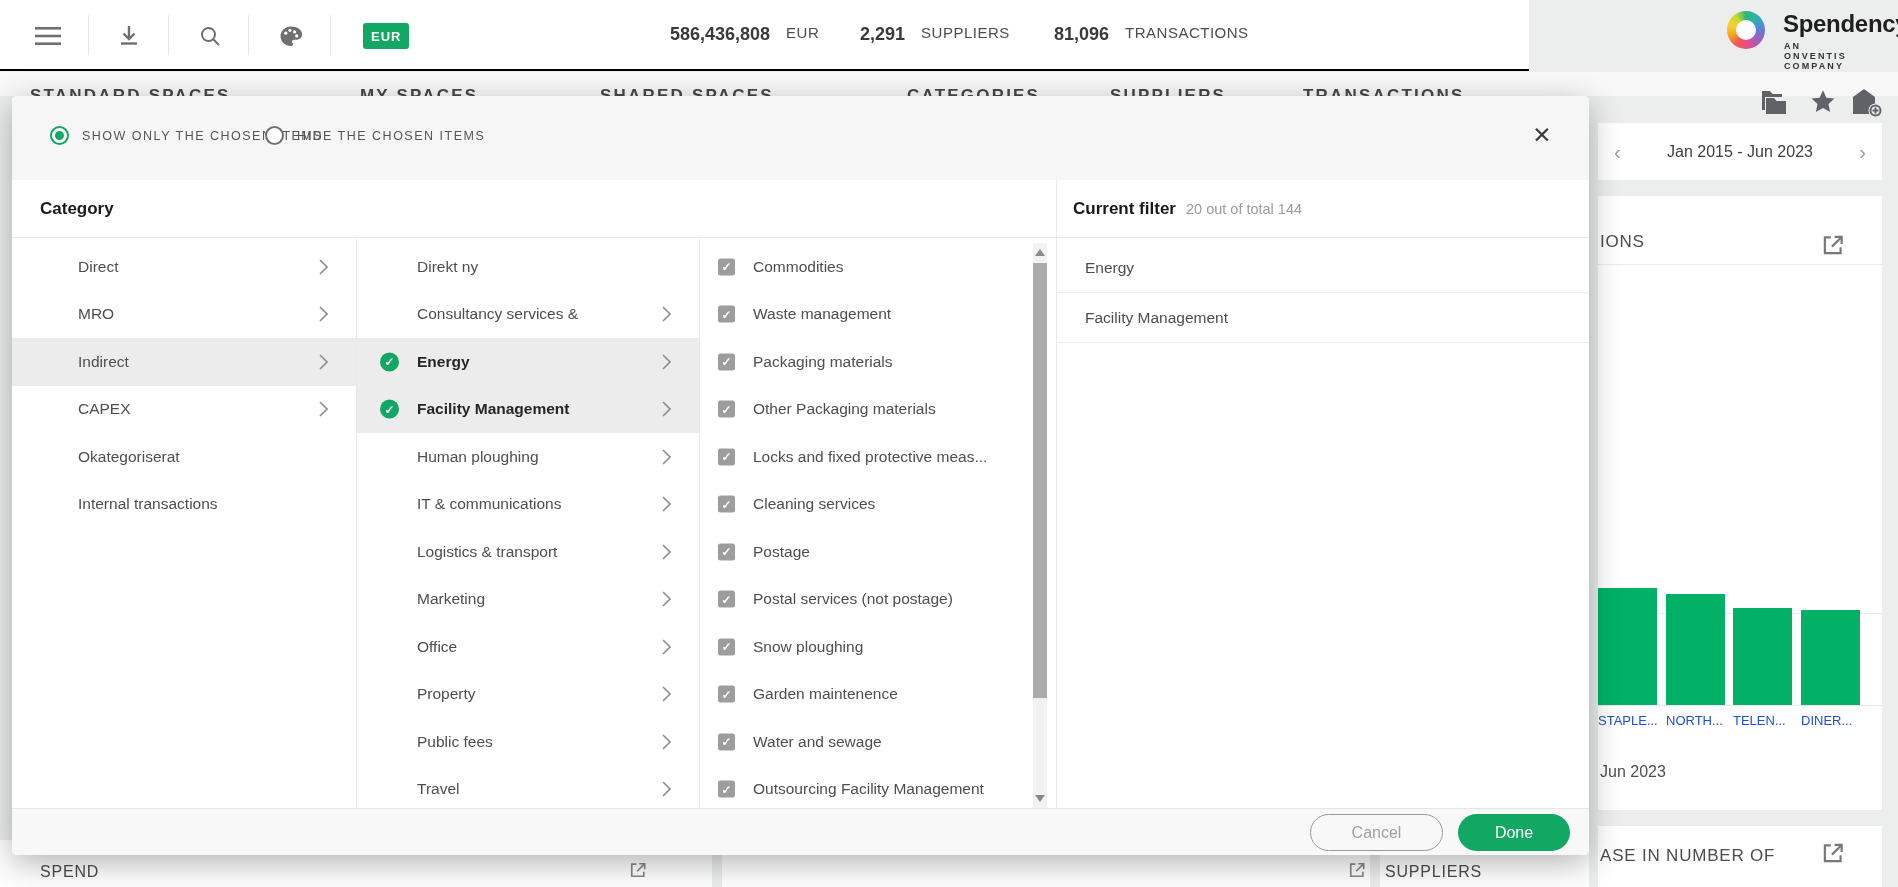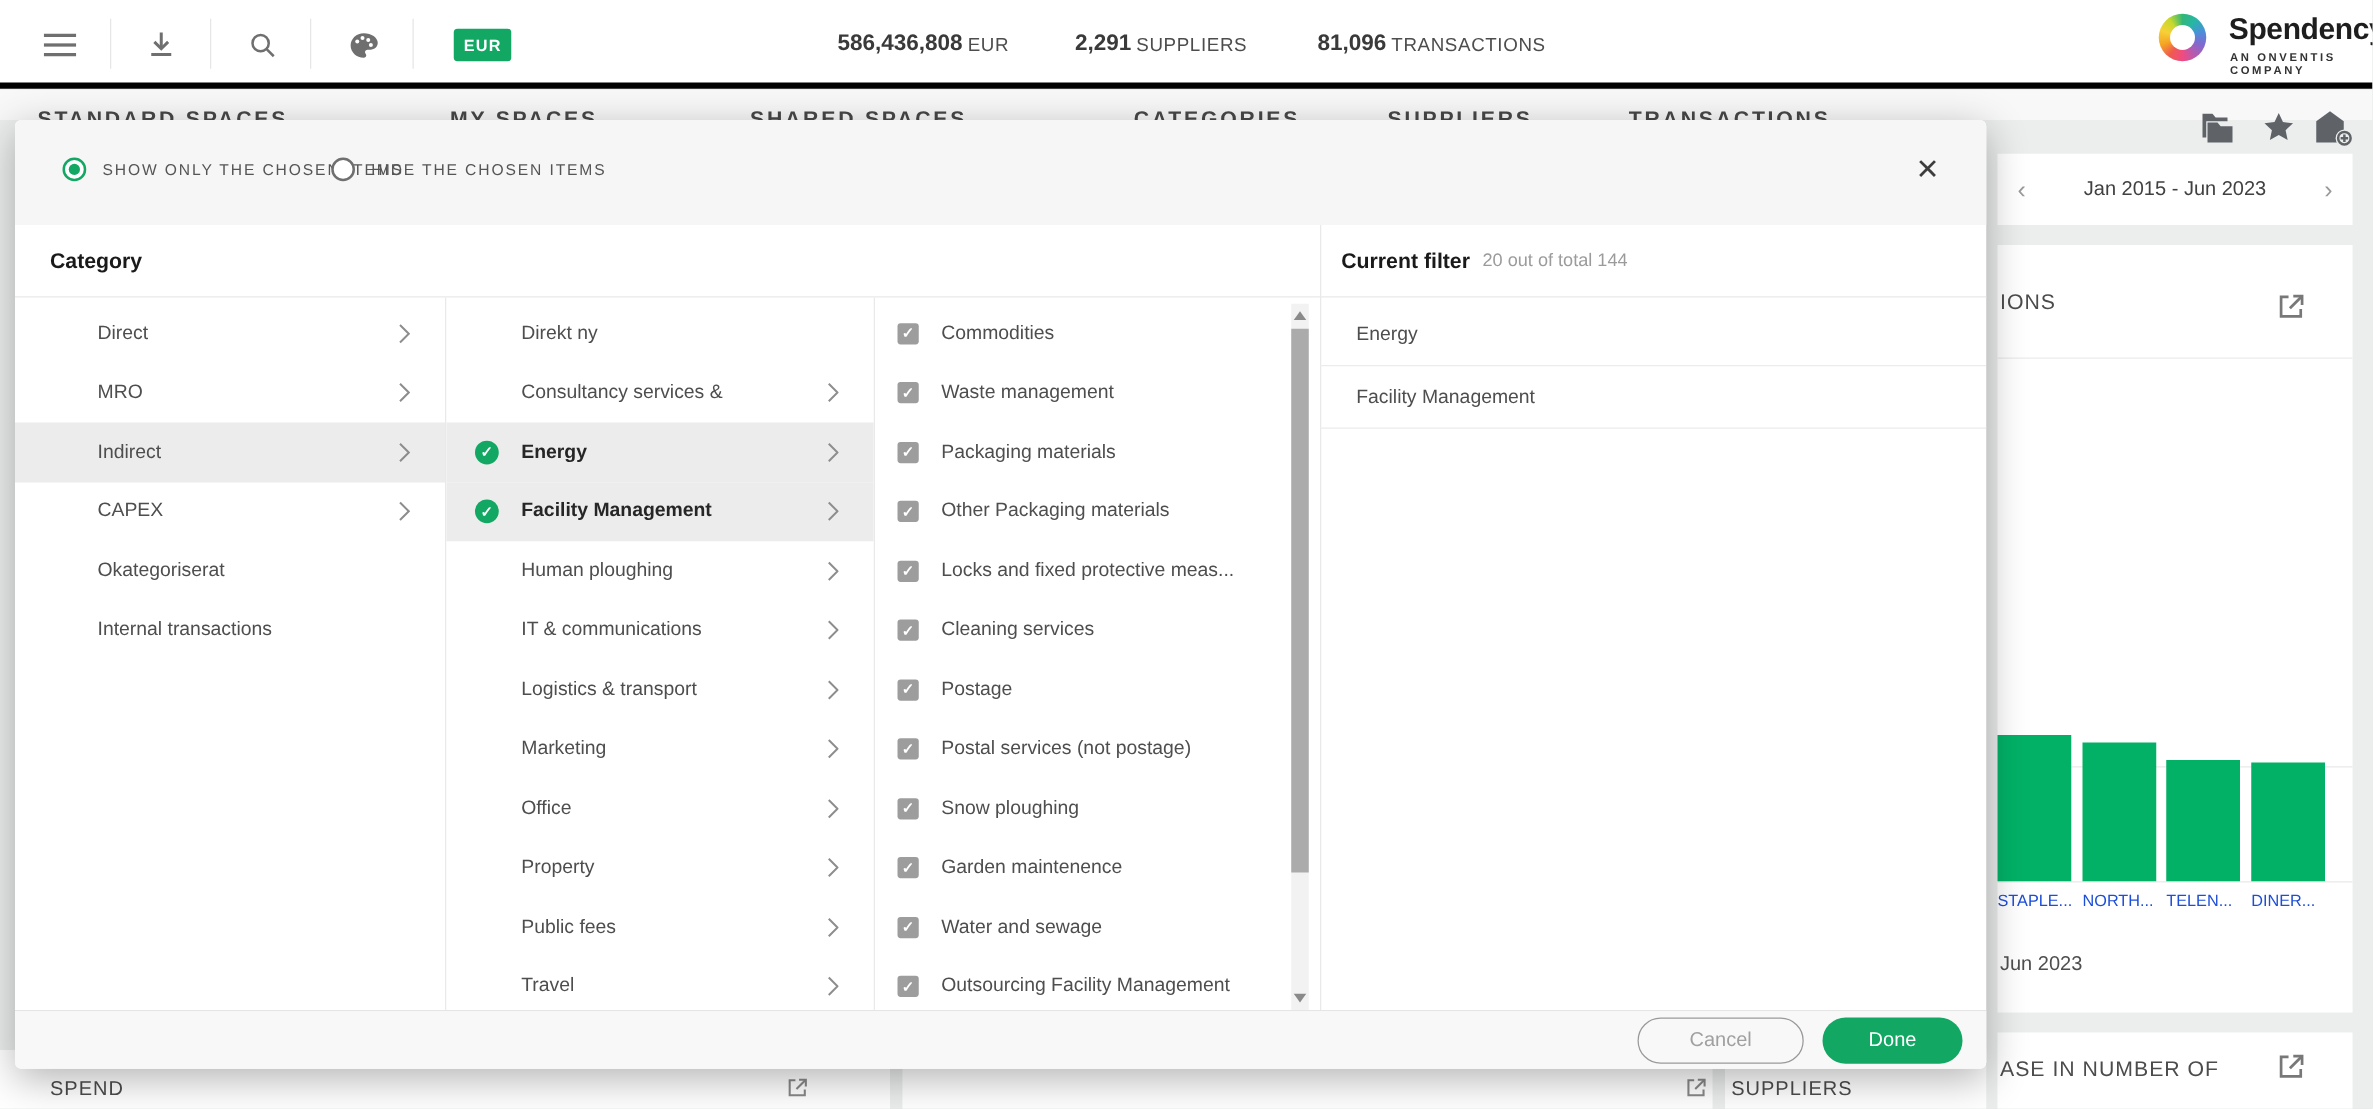--- a/index.html
+++ b/index.html
@@ -2,45 +2,45 @@
 <html style="--accent: #12a763; --bar: #02b166;"><head>
 <meta charset="utf-8">
 <style>
   :root{ --accent:#12a763; --bar:#02b166; }
   *{box-sizing:border-box}
   body{margin:0;background:#d8d9da}
   .page{position:relative;width:1898px;height:887px;background:#eceeee;overflow:hidden;
         font-family:"Liberation Sans",sans-serif;color:#4a4a4a}
 
   
-  .topbar{position:absolute;left:0;top:0;width:1898px;height:71px;background:#fff;border-bottom:5px solid #000000}
+  .topbar{position:absolute;left:0;top:0;width:1529px;height:71px;background:#fff;border-bottom:2px solid #000000}
   .tb-icon{position:absolute;top:17px;width:38px;height:38px;display:flex;align-items:center;justify-content:center;cursor:pointer}
   .tb-div{position:absolute;top:15px;width:1px;height:40px;background:#e6e6e6}
   .badge{position:absolute;left:363px;top:23px;min-width:44px;height:26px;padding:0 8px;background:var(--accent);
          color:#fff;font-weight:bold;font-size:13px;letter-spacing:1px;display:flex;align-items:center;justify-content:center;border-radius:3px}
-  .stat{position:absolute;top:24px;display:flex;align-items:flex-end;gap:4px;white-space:nowrap}
+  .stat{position:absolute;top:24px;display:flex;align-items:flex-start;gap:16px;white-space:nowrap}
   .stat-value{font-size:18px;font-weight:bold;color:#3a3a3a}
   .stat-label{font-size:15px;color:#4d4d4d;letter-spacing:.5px}
   .logo-ring{position:absolute;left:1727px;top:11px;width:38px;height:38px;border-radius:50%;
     background:conic-gradient(from 0deg,#33b679,#26b7a5,#4a90d9,#7d6bd0,#b45ab1,#ef4b81,#f05a50,#f5a623,#f7d038,#c5d92d,#33b679)}
   .logo-ring::after{content:"";position:absolute;left:9px;top:9px;width:20px;height:20px;border-radius:50%;background:#fff}
   .logo-name{position:absolute;left:1783px;top:10px;font-size:24px;font-weight:bold;color:#1e1e1e;letter-spacing:-.3px}
   .logo-tag{position:absolute;left:1784px;top:41px;font-size:9px;font-weight:bold;letter-spacing:2.1px;color:#333}
 
   
   .navstrip{position:absolute;left:0;top:72px;width:1898px;height:24px;background:#f8f8f8}
   .tab{position:absolute;top:86px;font-size:17px;font-weight:bold;color:#474747;letter-spacing:2.2px;white-space:nowrap;cursor:pointer}
   .tool-icon{position:absolute;top:86px;width:34px;height:32px;display:flex;align-items:center;justify-content:center;cursor:pointer;color:#5f6368}
   .datecard{position:absolute;left:1598px;top:123px;width:284px;height:57px;background:#fff;display:flex;align-items:center;
             justify-content:space-between;padding:0 16px}
   .date-chev{font-size:20px;color:#9a9a9a;cursor:pointer;line-height:1}
   .date-label{font-size:16px;color:#414141}
 
   .rightcard1{position:absolute;left:1598px;top:196px;width:284px;height:614px;background:#fff}
-  .rc-head{position:absolute;left:0;top:0;width:100%;height:91px;border-bottom:1px solid #ececec}
+  .rc-head{position:absolute;left:0;top:0;width:100%;height:69px;border-bottom:1px solid #ececec}
   .rc-title{position:absolute;left:2px;top:36px;font-size:17px;color:#4c4c4c;letter-spacing:.8px;white-space:nowrap}
   .ext-icon{position:absolute;width:26px;height:26px;cursor:pointer}
   .chart{position:absolute;left:0;top:0;width:100%;height:100%}
   .gridline{position:absolute;left:0;width:100%;height:1px;background:#e9e9e9}
   .bar{position:absolute;bottom:105px;width:59px;background:var(--bar)}
   .bar-label{position:absolute;top:517px;width:60px;font-size:13px;color:#1d4ed8;white-space:nowrap;overflow:hidden}
   .chart-footer{position:absolute;left:2px;top:567px;font-size:16px;color:#4f4f4f}
   .rightcard2{position:absolute;left:1598px;top:826px;width:284px;height:61px;background:#fff}
   .rc2-title{position:absolute;left:2px;top:20px;font-size:17px;color:#4c4c4c;letter-spacing:.8px;white-space:nowrap}
 

